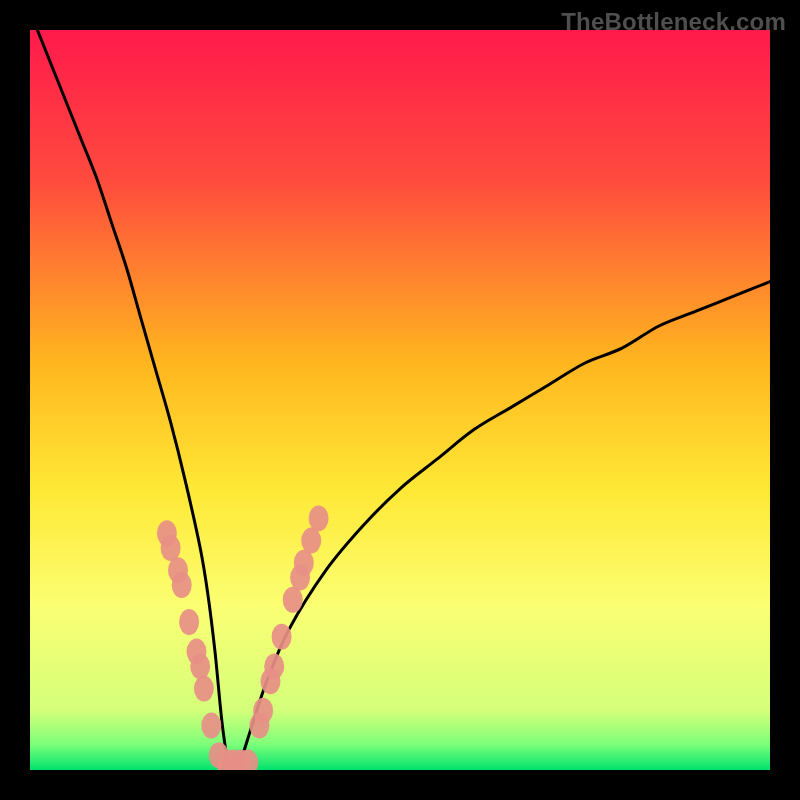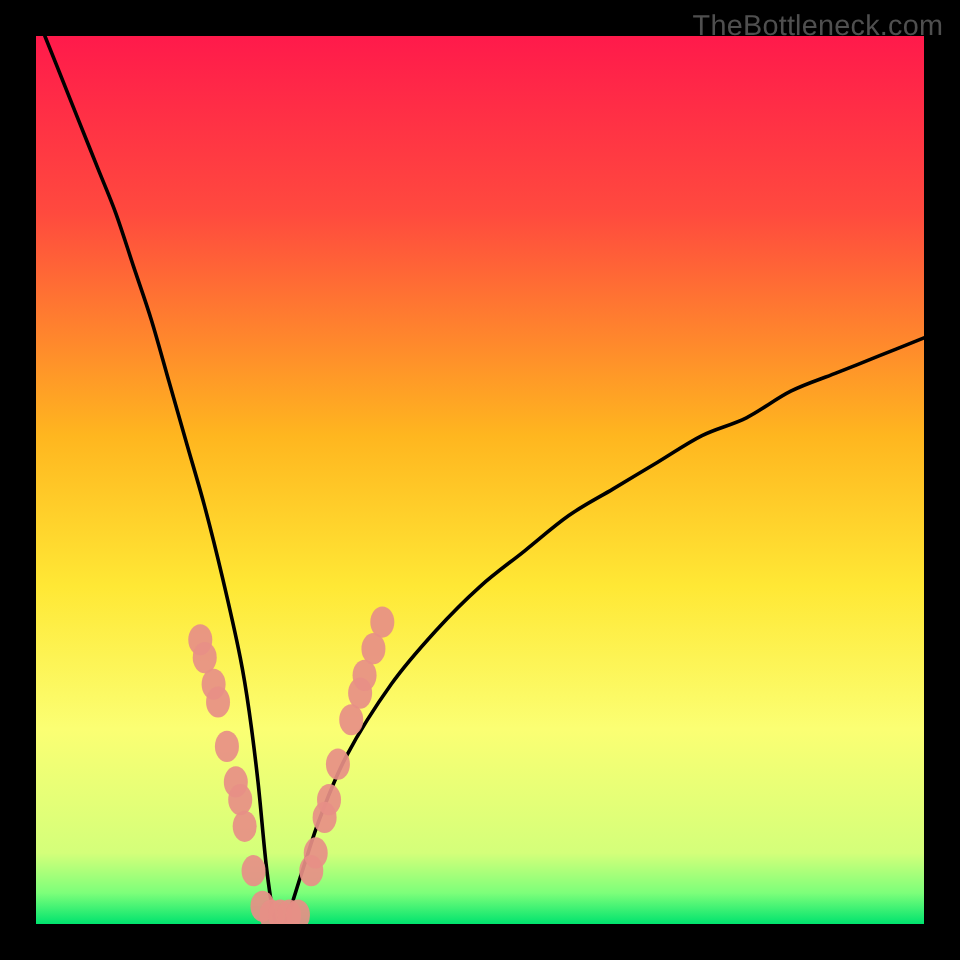--- a/index.html
+++ b/index.html
@@ -24,21 +24,21 @@
     width: 740px;
     height: 740px;
     overflow: hidden;
   }
   .watermark {
     position: absolute;
     top: 8px;
     right: 14px;
     color: #4f4f4f;
     font-size: 24px;
-    font-weight: 400;
+    font-weight: 700;
     letter-spacing: 0.2px;
     pointer-events: none;
     user-select: none;
   }
   svg { display: block; }
 </style>
 </head>
 <body>
 
 <div class="frame">

